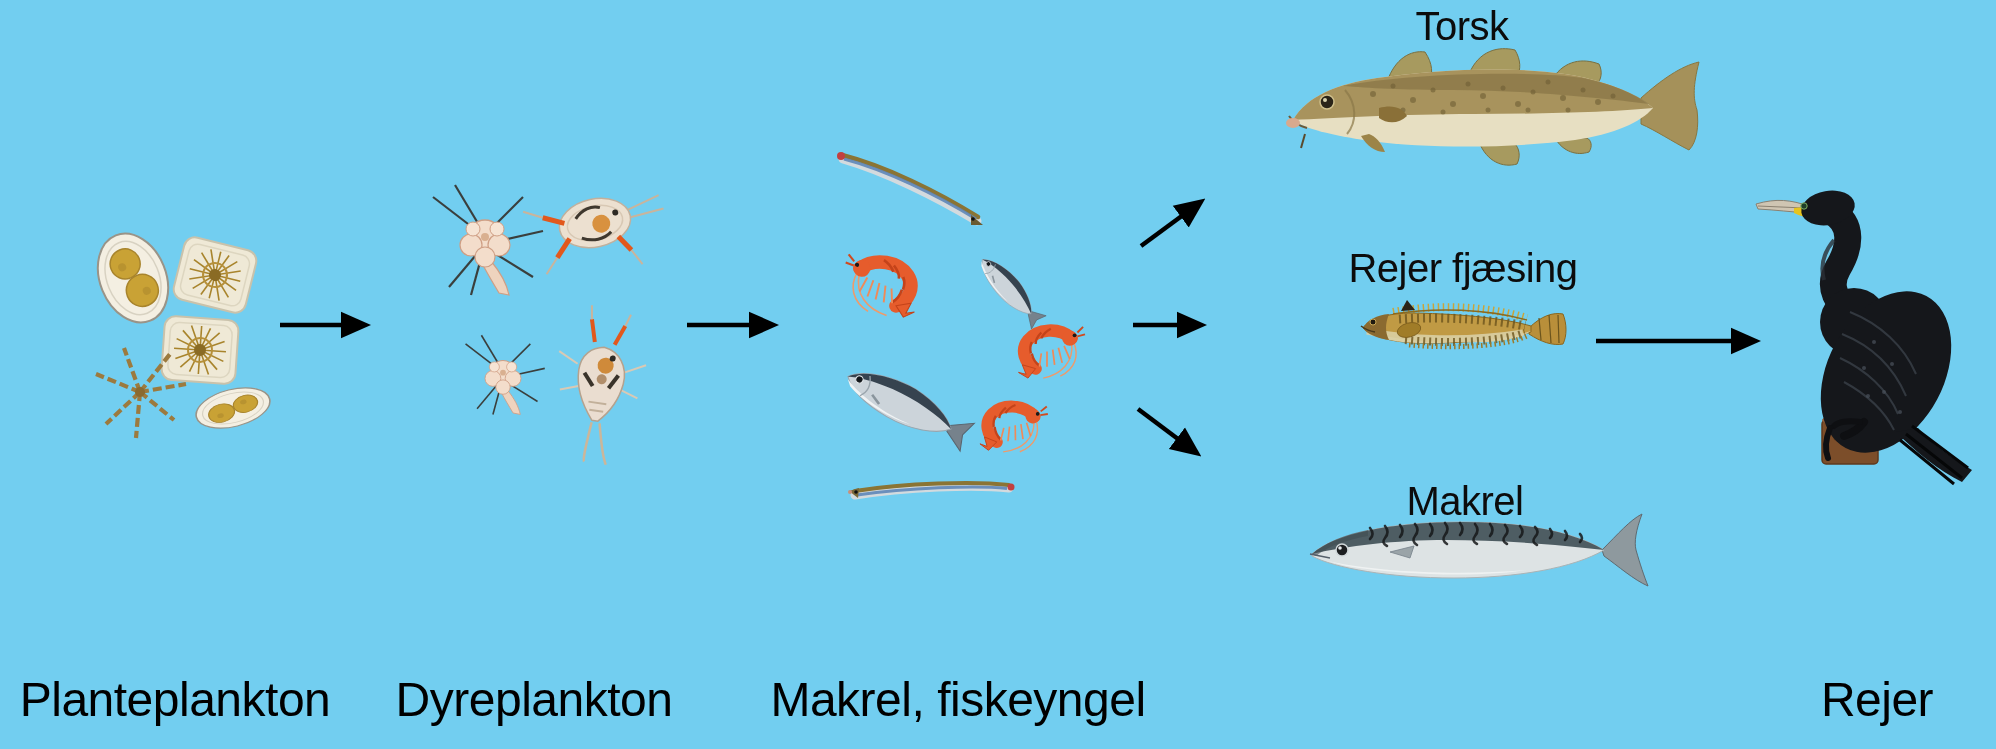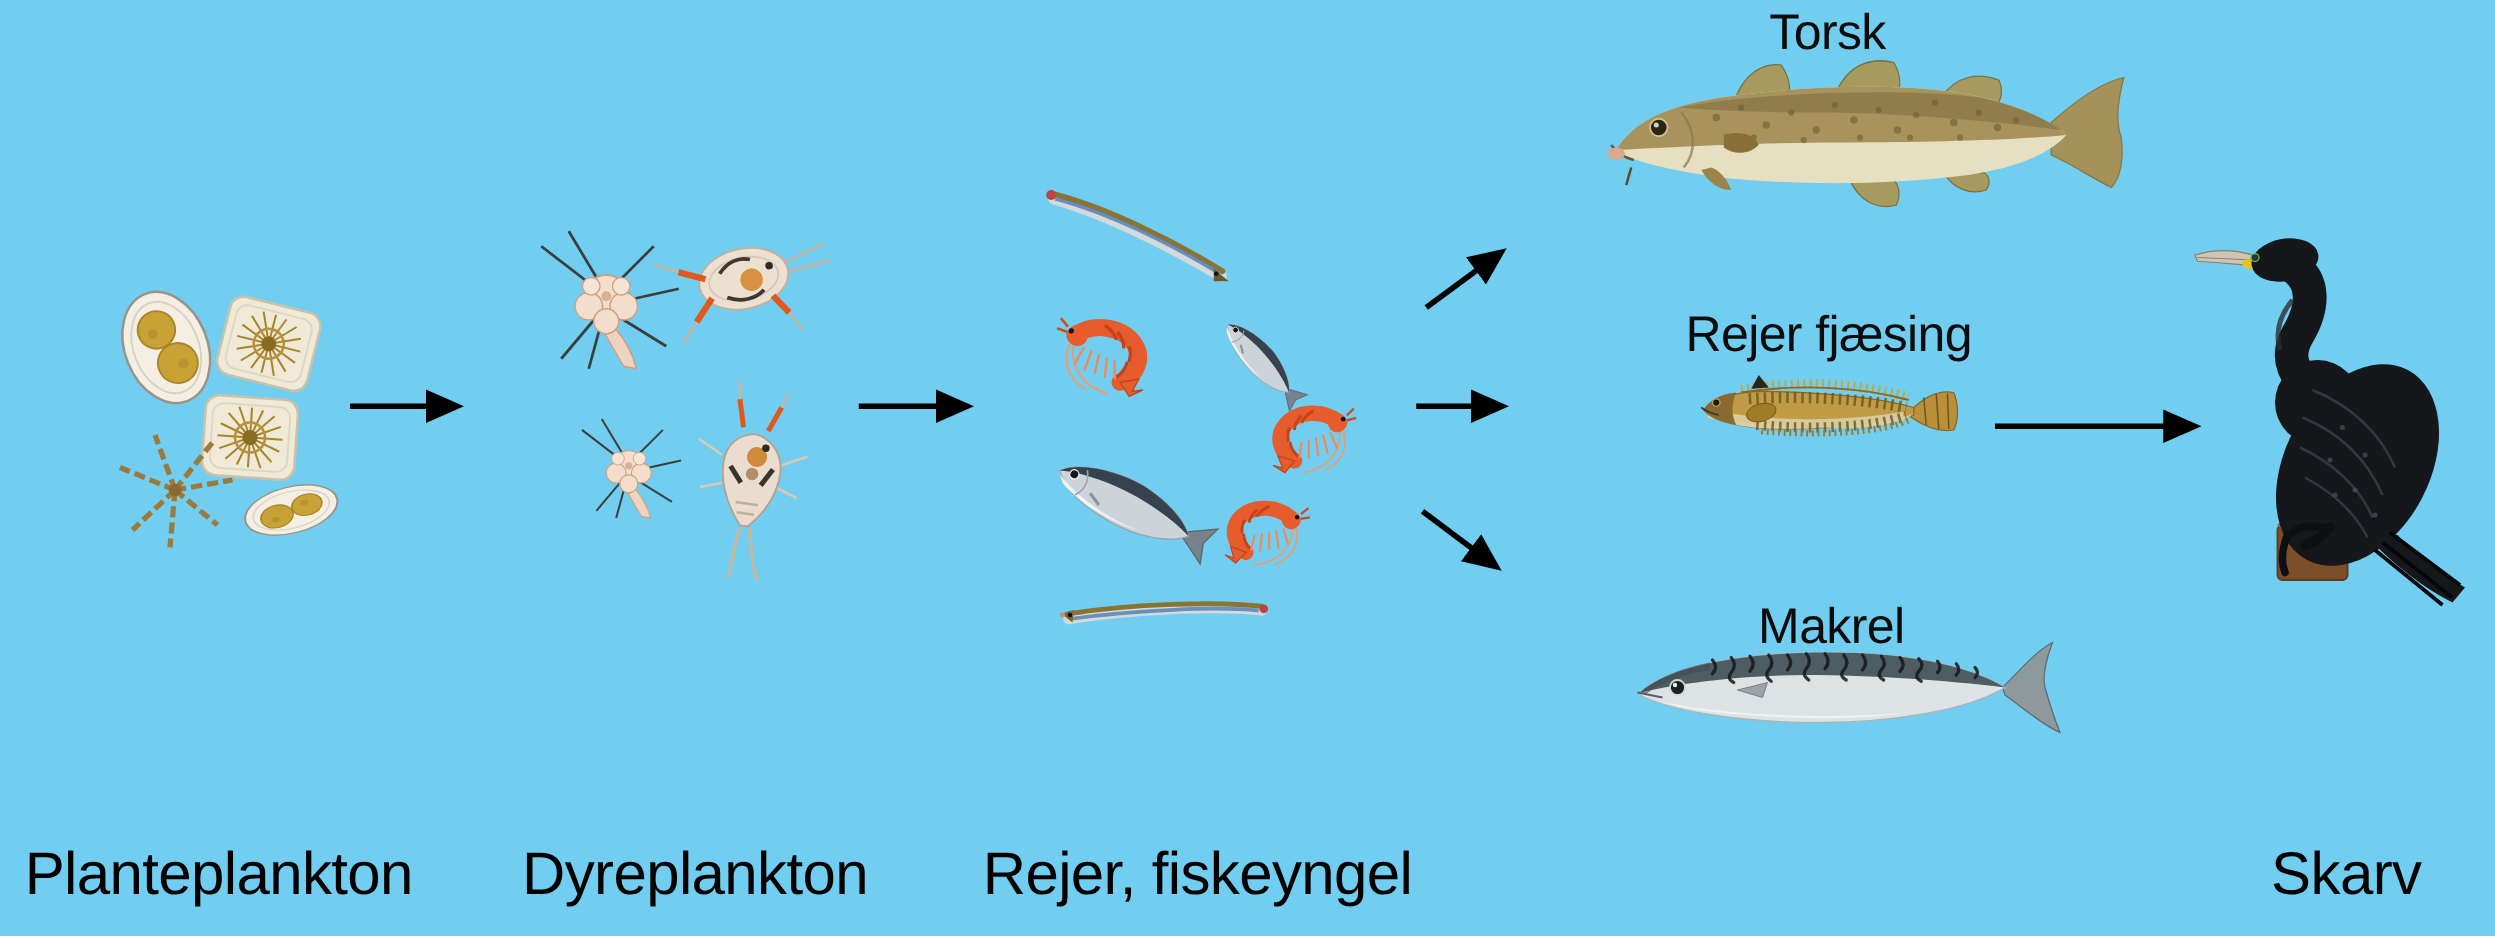--- a/index.html
+++ b/index.html
@@ -374,17 +374,17 @@
         <circle cx="58" cy="24" r="3.2" fill="#1e3f2a" stroke="#7fae62" stroke-width="1"></circle>
       </g>
     </svg>
   </div>
 
   <div class="species-label" style="left:1462px;top:4px">Torsk</div>
   <div class="species-label" style="left:1463px;top:246px">Rejer fjæsing</div>
   <div class="species-label" style="left:1465px;top:479px">Makrel</div>
 
   <div class="stage-label" style="left:175px">Planteplankton</div>
-  <div class="stage-label" style="left:556px">Dyreplankton</div>
-  <div class="stage-label" style="left:958px">Rejer, fiskeyngel</div>
-  <div class="stage-label" style="left:1877px">Skarv</div>
+  <div class="stage-label" style="left:534px">Dyreplankton</div>
+  <div class="stage-label" style="left:958px">Makrel, fiskeyngel</div>
+  <div class="stage-label" style="left:1877px">Rejer</div>
 
 </div>
 
 </body></html>

